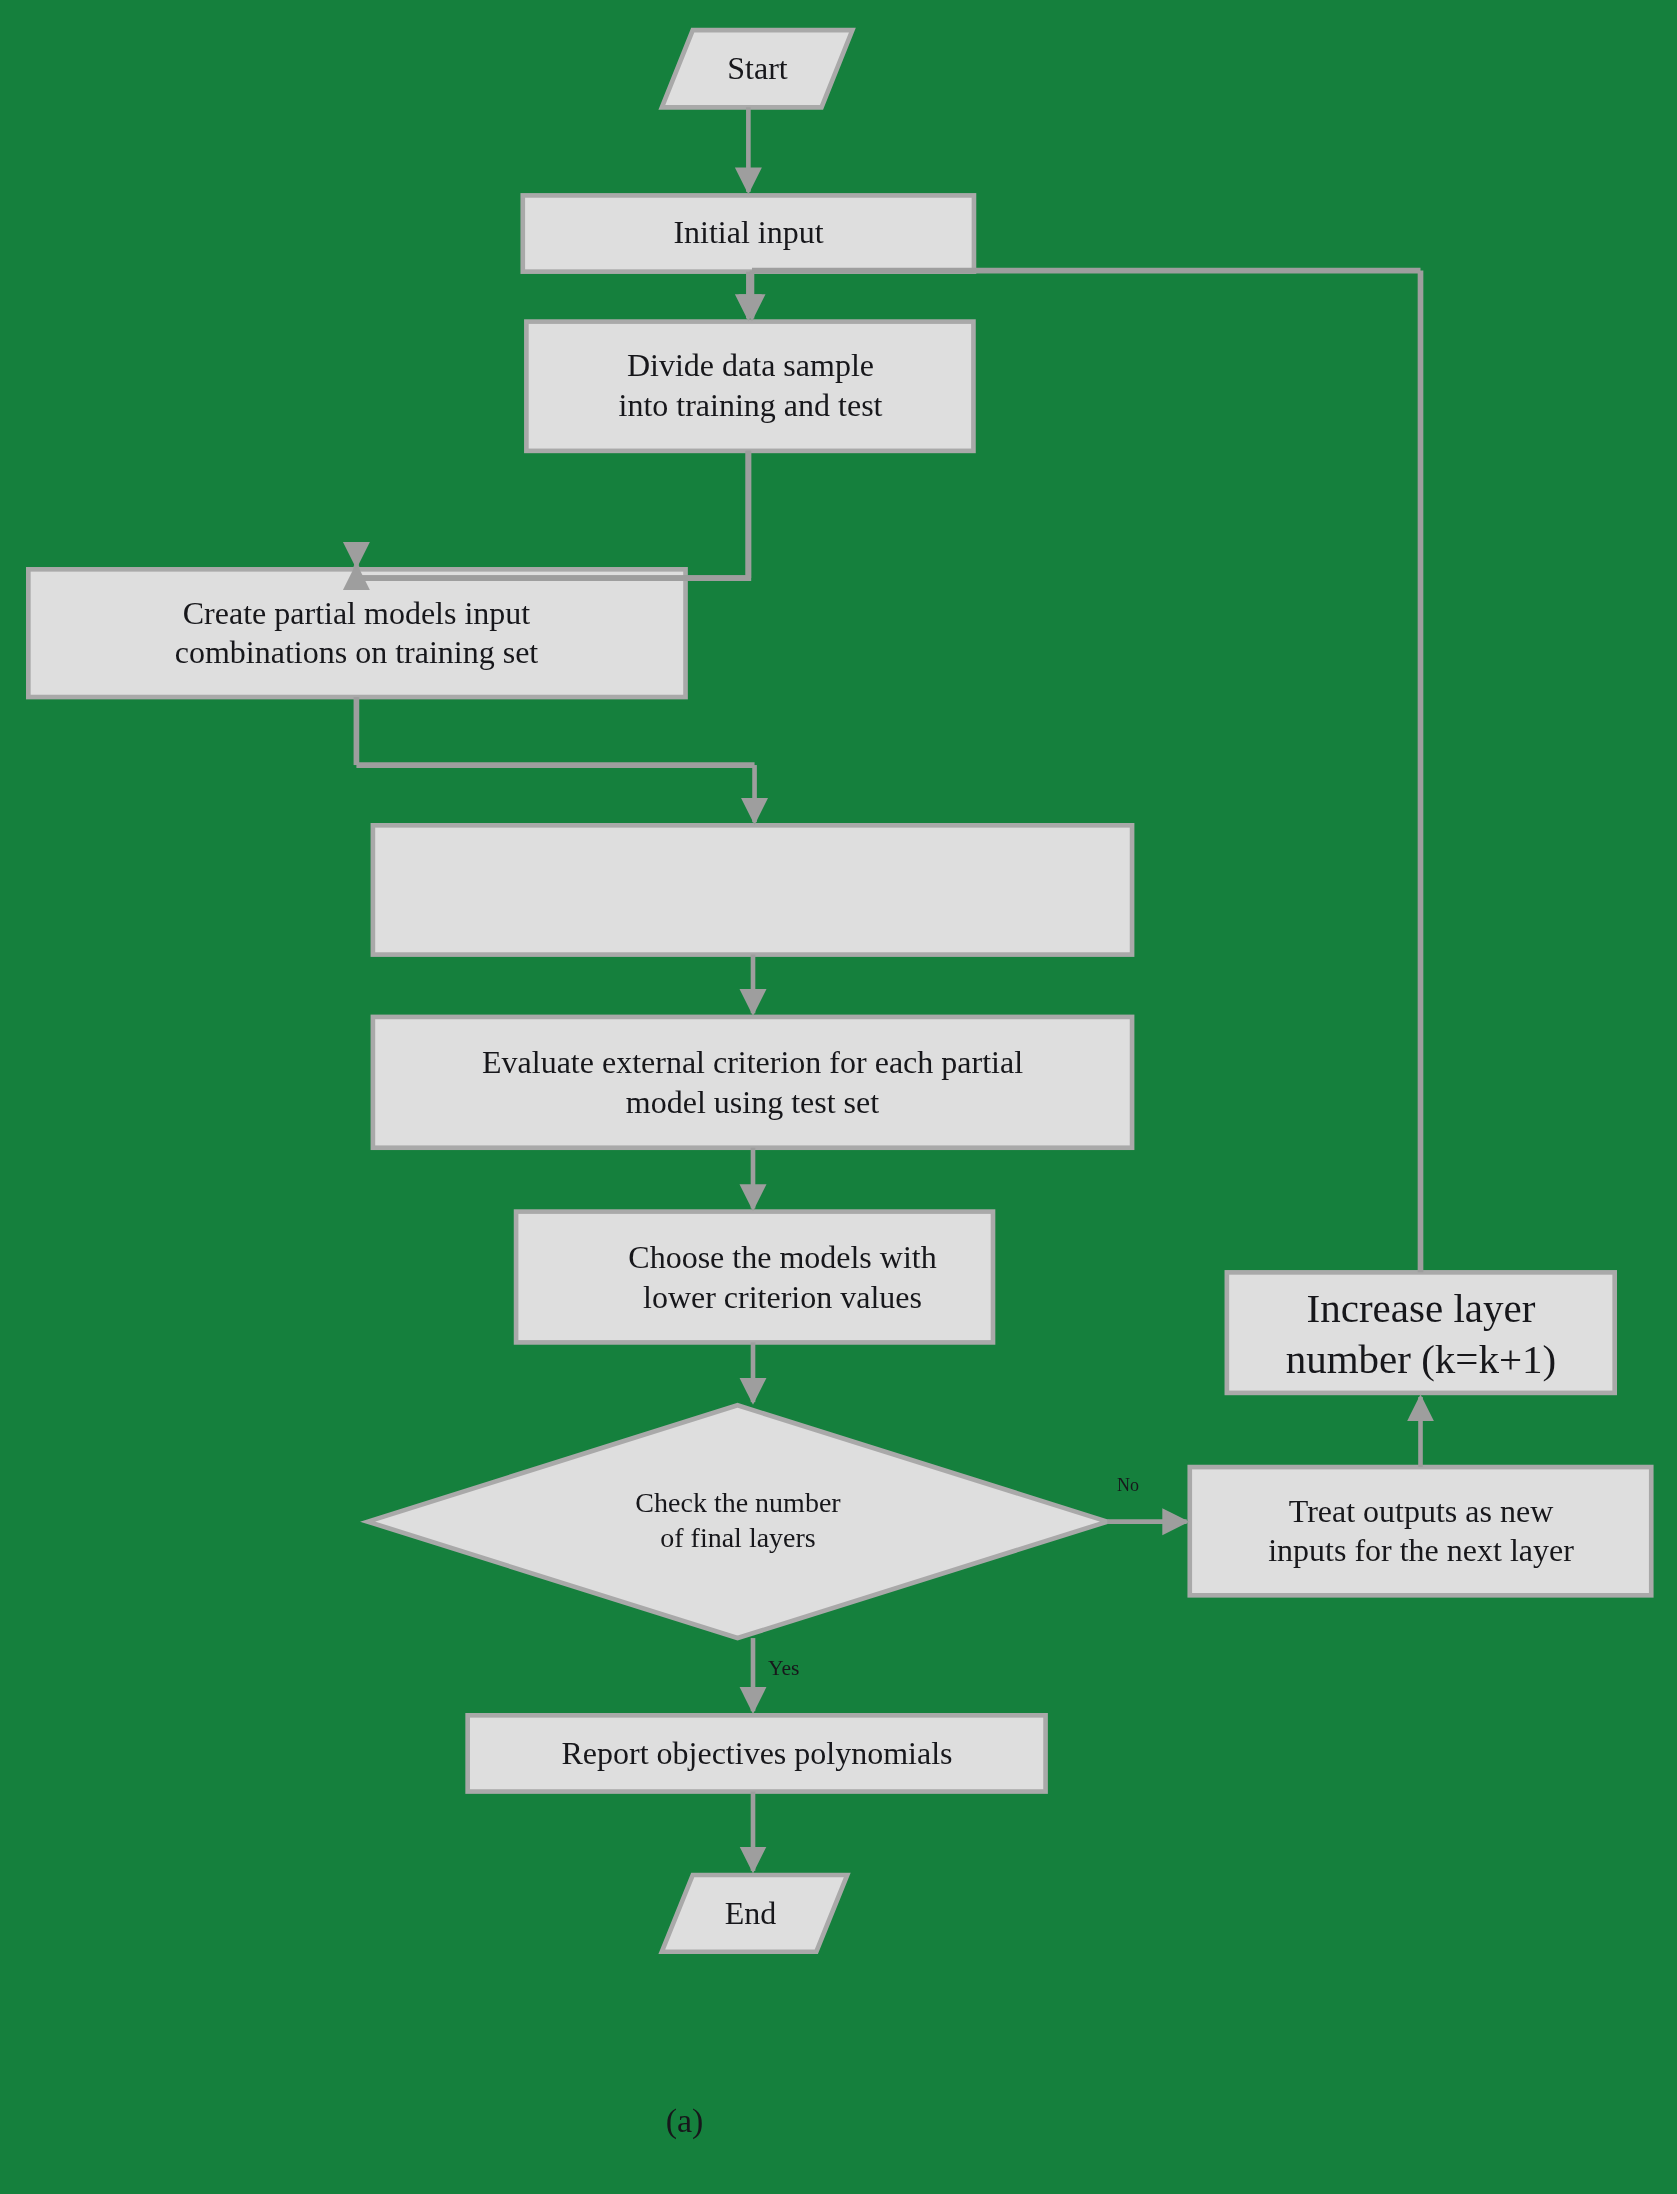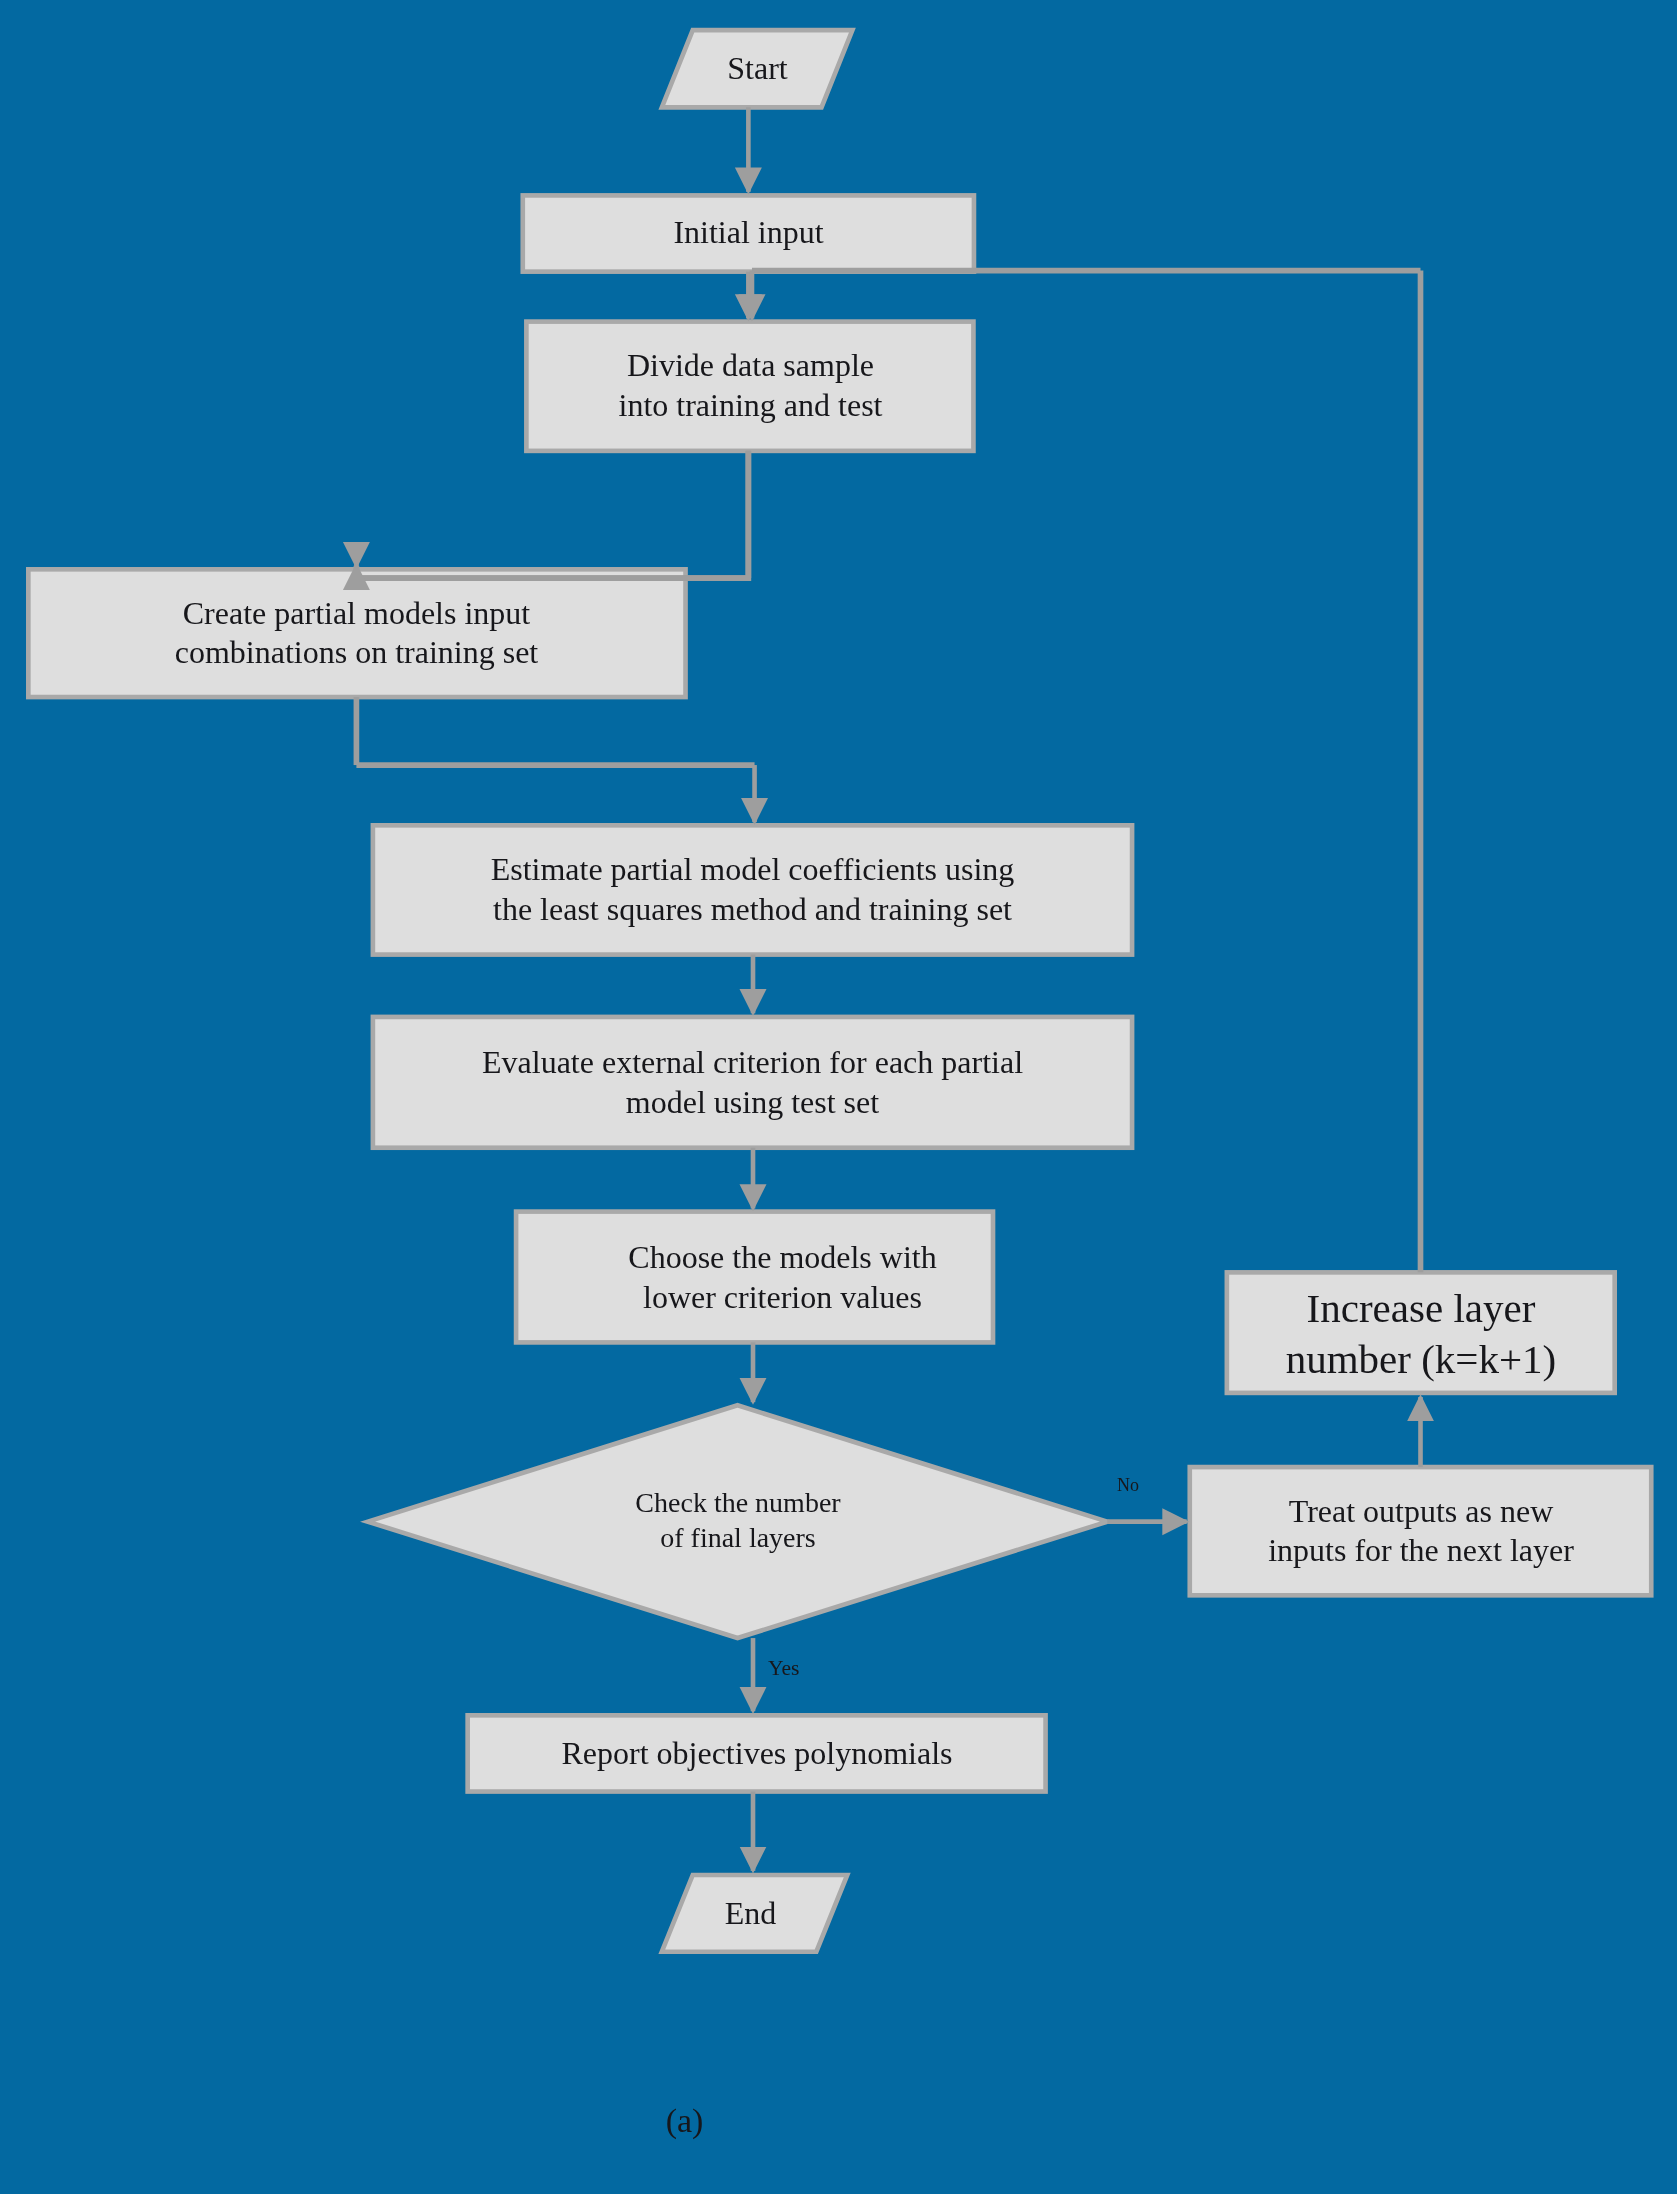--- a/index.html
+++ b/index.html
@@ -7,21 +7,21 @@
     padding: 0;
     background: #ffffff;
   }
   body {
     font-family: "Liberation Serif", "DejaVu Serif", serif;
   }
   #canvas {
     position: relative;
     width: 1677px;
     height: 2194px;
-    background: #0369a1;
+    background: #15803d;
     overflow: hidden;
   }
   #flow-svg {
     position: absolute;
     left: 0;
     top: 0;
     width: 1677px;
     height: 2194px;
   }
   .node-label {
@@ -125,22 +125,20 @@
   <div class="node-label" style="left:662px; top:30px; width:191px; height:77px; font-size:32px;">Start</div>
 
   <div class="node-label" style="left:523px; top:195px; width:451px; height:76px; font-size:32px;">Initial input</div>
 
   <div class="node-label" style="left:527px; top:321px; width:447px; height:129px; font-size:32px;text-align:center;">Divide data sample
 into training and test</div>
 
   <div class="node-label" style="left:28px; top:569px; width:657px; height:128px; font-size:32px;">Create partial models input
 combinations on training set</div>
 
-  <div class="node-label" style="left:373px; top:825px; width:759px; height:129px; font-size:32px;">Estimate partial model coefficients using
-the least squares method and training set</div>
 
   <div class="node-label" style="left:373px; top:1017px; width:759px; height:131px; font-size:32px;">Evaluate external criterion for each partial
 model using test set</div>
 
   <div class="node-label" style="left:544px; top:1212px; width:477px; height:131px; font-size:32px;">Choose the models with
 lower criterion values</div>
 
   <div class="node-label" style="left:496px; top:1443px; width:484px; height:155px; font-size:28px;">Check the number
 of final layers</div>
 

